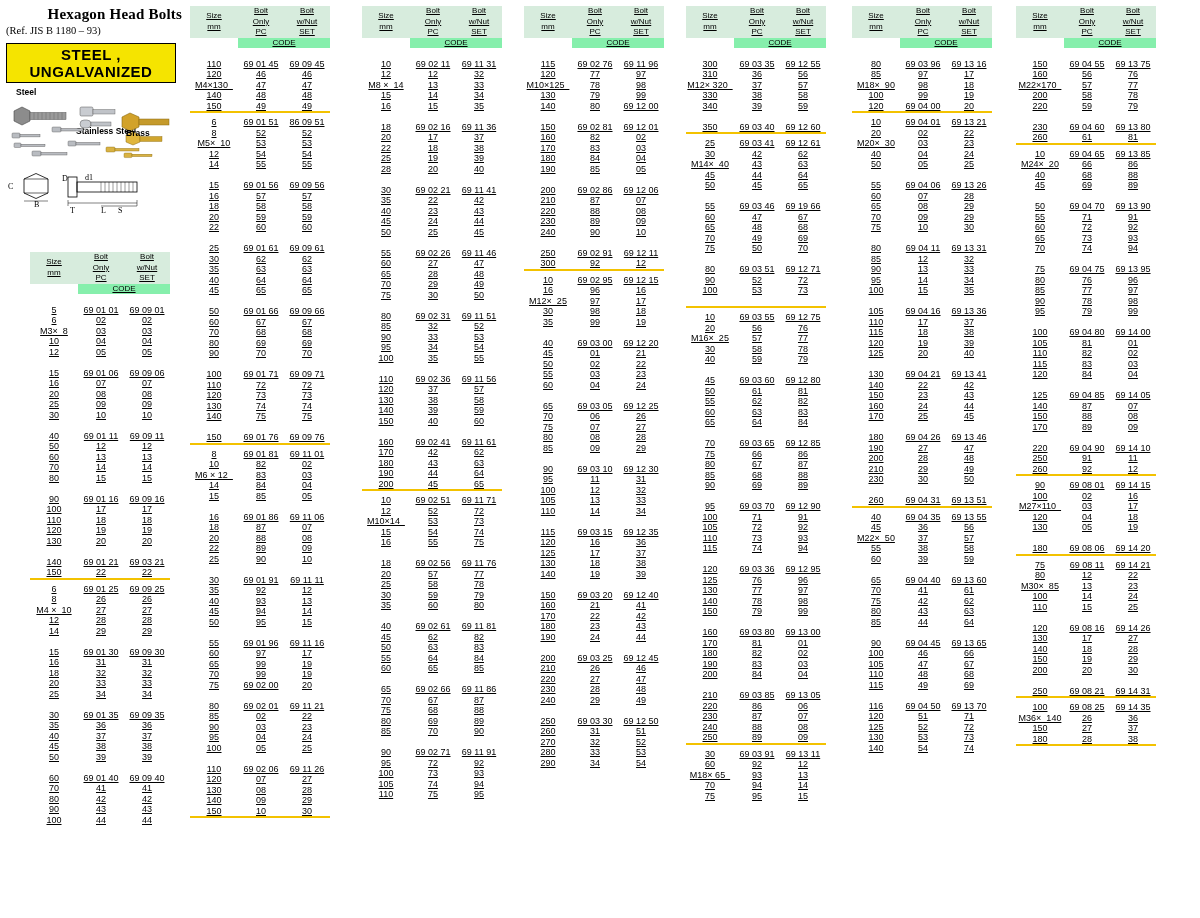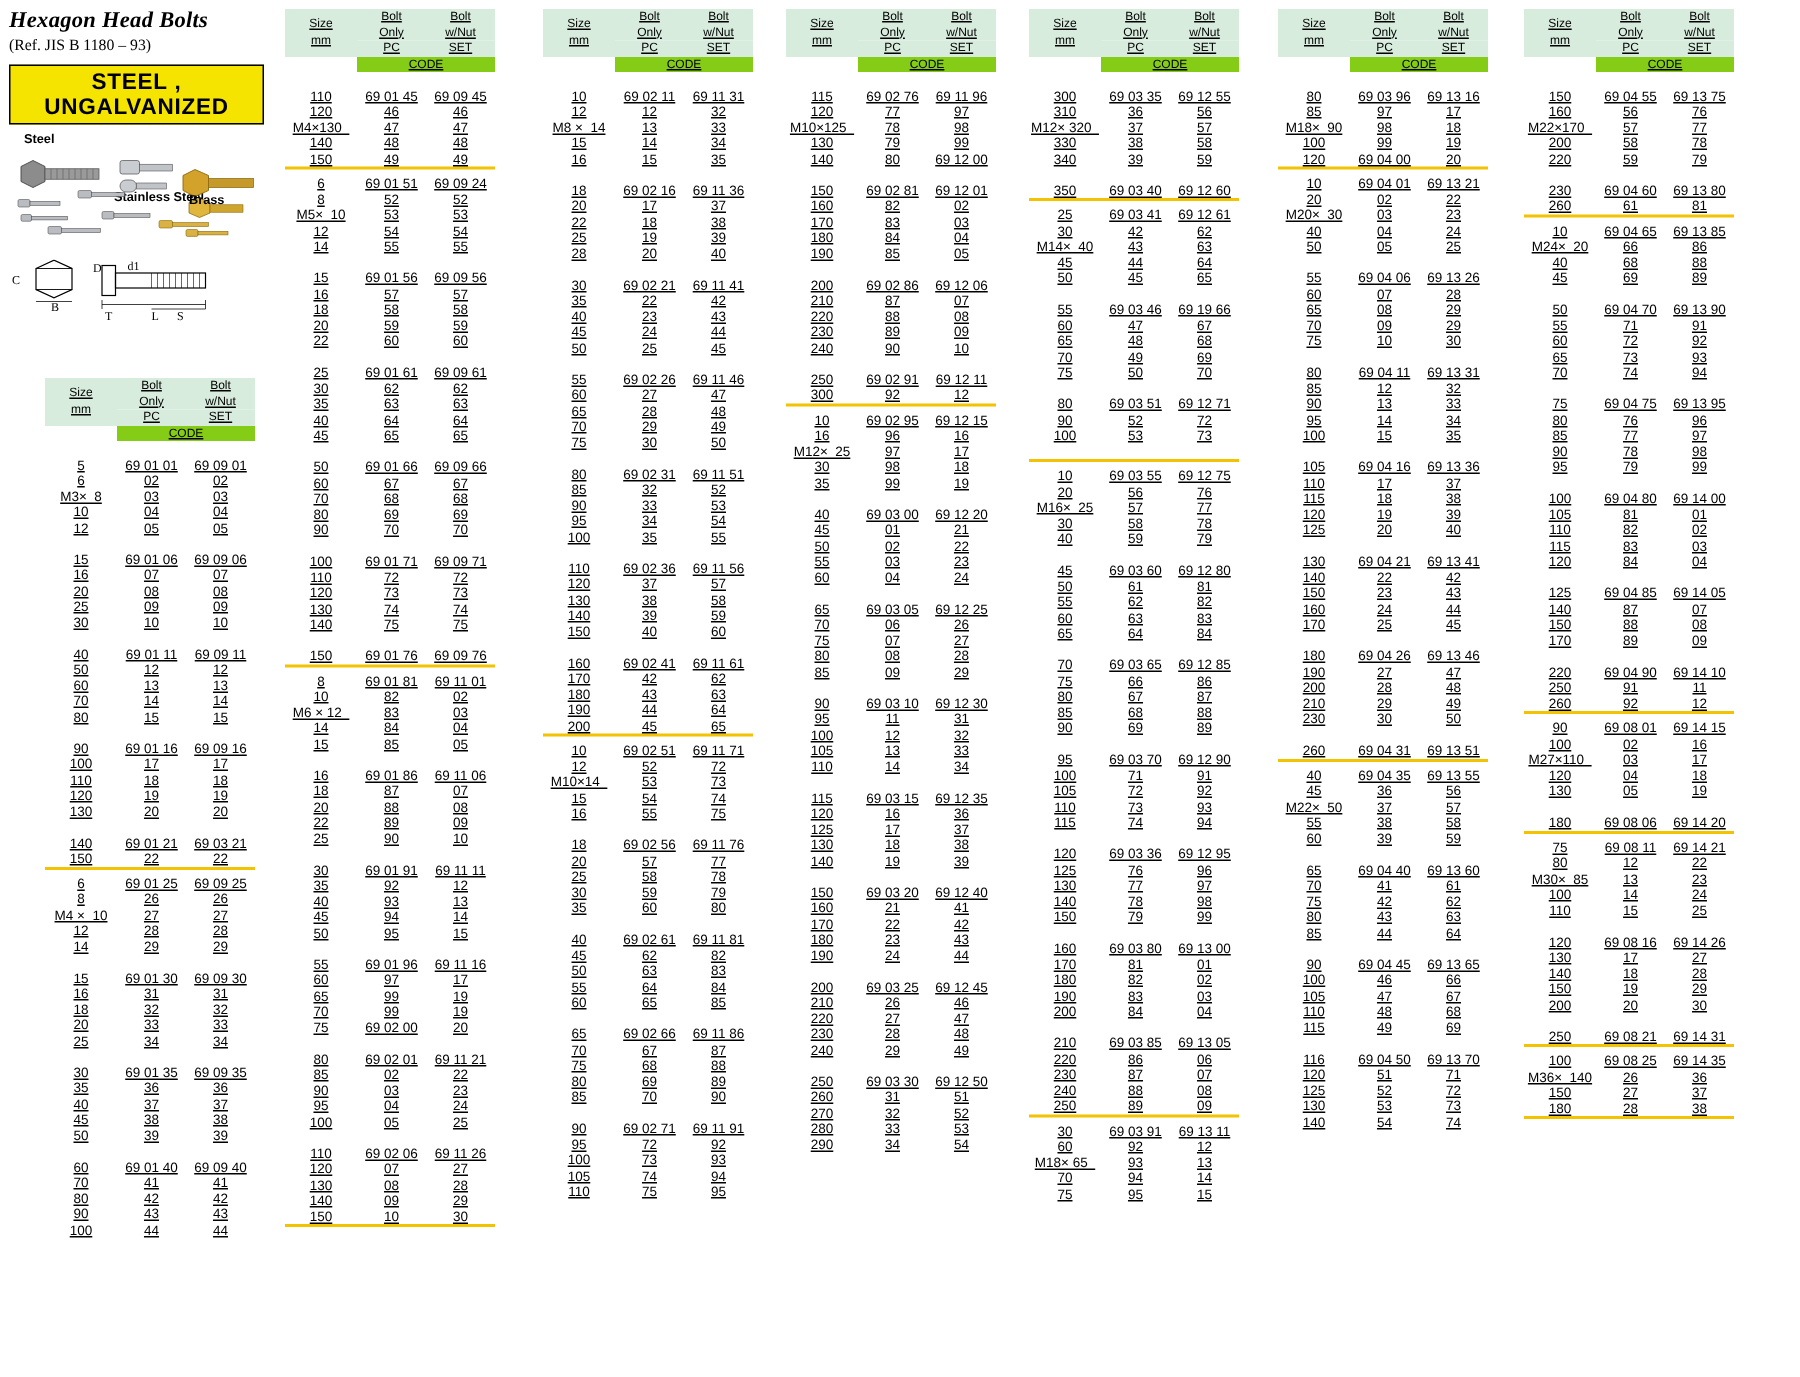--- a/index.html
+++ b/index.html
@@ -9,21 +9,21 @@
     font-family:"Liberation Sans", sans-serif;
     font-size:9px;
     color:#000;
     position:relative;
     overflow:hidden;
   }
   .page{position:relative;width:1200px;height:918px;}
 
   
   .title-block{position:absolute;left:6px;top:6px;width:176px;}
-  .title{font-family:"Liberation Serif", serif;font-weight:bold;font-style:italic;font-size:15px;letter-spacing:.2px;}
+  .title{font-family:"Liberation Serif", serif;font-weight:bold;font-size:15px;letter-spacing:.2px;text-align:right;}
   .subtitle{font-family:"Liberation Serif", serif;font-size:10.5px;margin-top:2px;}
   .steel-banner{
      margin-top:7px;border:1px solid #000;background:#f5e400;
      font-weight:bold;font-size:15px;text-align:center;padding:2px 0;letter-spacing:.5px;
      width:168px;
   }
   .mat-labels{margin-top:4px;position:relative;height:12px;font-size:8.5px;font-weight:bold;}
   .mat-labels span{position:absolute;}
   .m-steel{left:10px;}
   .m-stain{left:70px;margin-top:39px;}
@@ -38,21 +38,21 @@
   
   .col{position:absolute;top:6px;text-decoration:underline;}
   table.t{border-collapse:collapse;font-size:9px;}
   table.t td,table.t th{
     border:0;padding:0;text-align:center;line-height:10.5px;height:10.5px;white-space:nowrap;
   }
   .hdr td{background:#d7ecdd;border:1px solid #000;font-size:8px;line-height:9px;}
   .hdr .sz{width:48px;}
   .hdr .c1{width:46px;}
   .hdr .c2{width:46px;}
-  .codecell{background:#84cc16;border:1px solid #000;font-size:8px;height:10px;line-height:10px;}
+  .codecell{background:#86efac;border:1px solid #000;font-size:8px;height:10px;line-height:10px;}
   .sizecell{text-align:right;padding-right:3px;font-size:9px;}
   .val{font-size:9px;}
   .sep td{height:3px;}
 </style>
 </head>
 <body>
 
 <div class="page">
 
   <div class="title-block">
@@ -462,21 +462,21 @@
             <td class="sizecell">150</td>
             <td class="val">49</td>
             <td class="val">49</td>
           </tr>
           <tr class="sep">
             <td colspan="3" style="border-top: 2.5px solid rgb(243, 194, 0); height: 4px;"></td>
           </tr>
           <tr>
             <td class="sizecell">6</td>
             <td class="val">69 01 51</td>
-            <td class="val">69 09 24</td>
+            <td class="val">86 09 51</td>
           </tr>
           <tr>
             <td class="sizecell">8</td>
             <td class="val">52</td>
             <td class="val">52</td>
           </tr>
           <tr>
             <td class="sizecell">M5×&nbsp;&nbsp;10</td>
             <td class="val">53</td>
             <td class="val">53</td>

